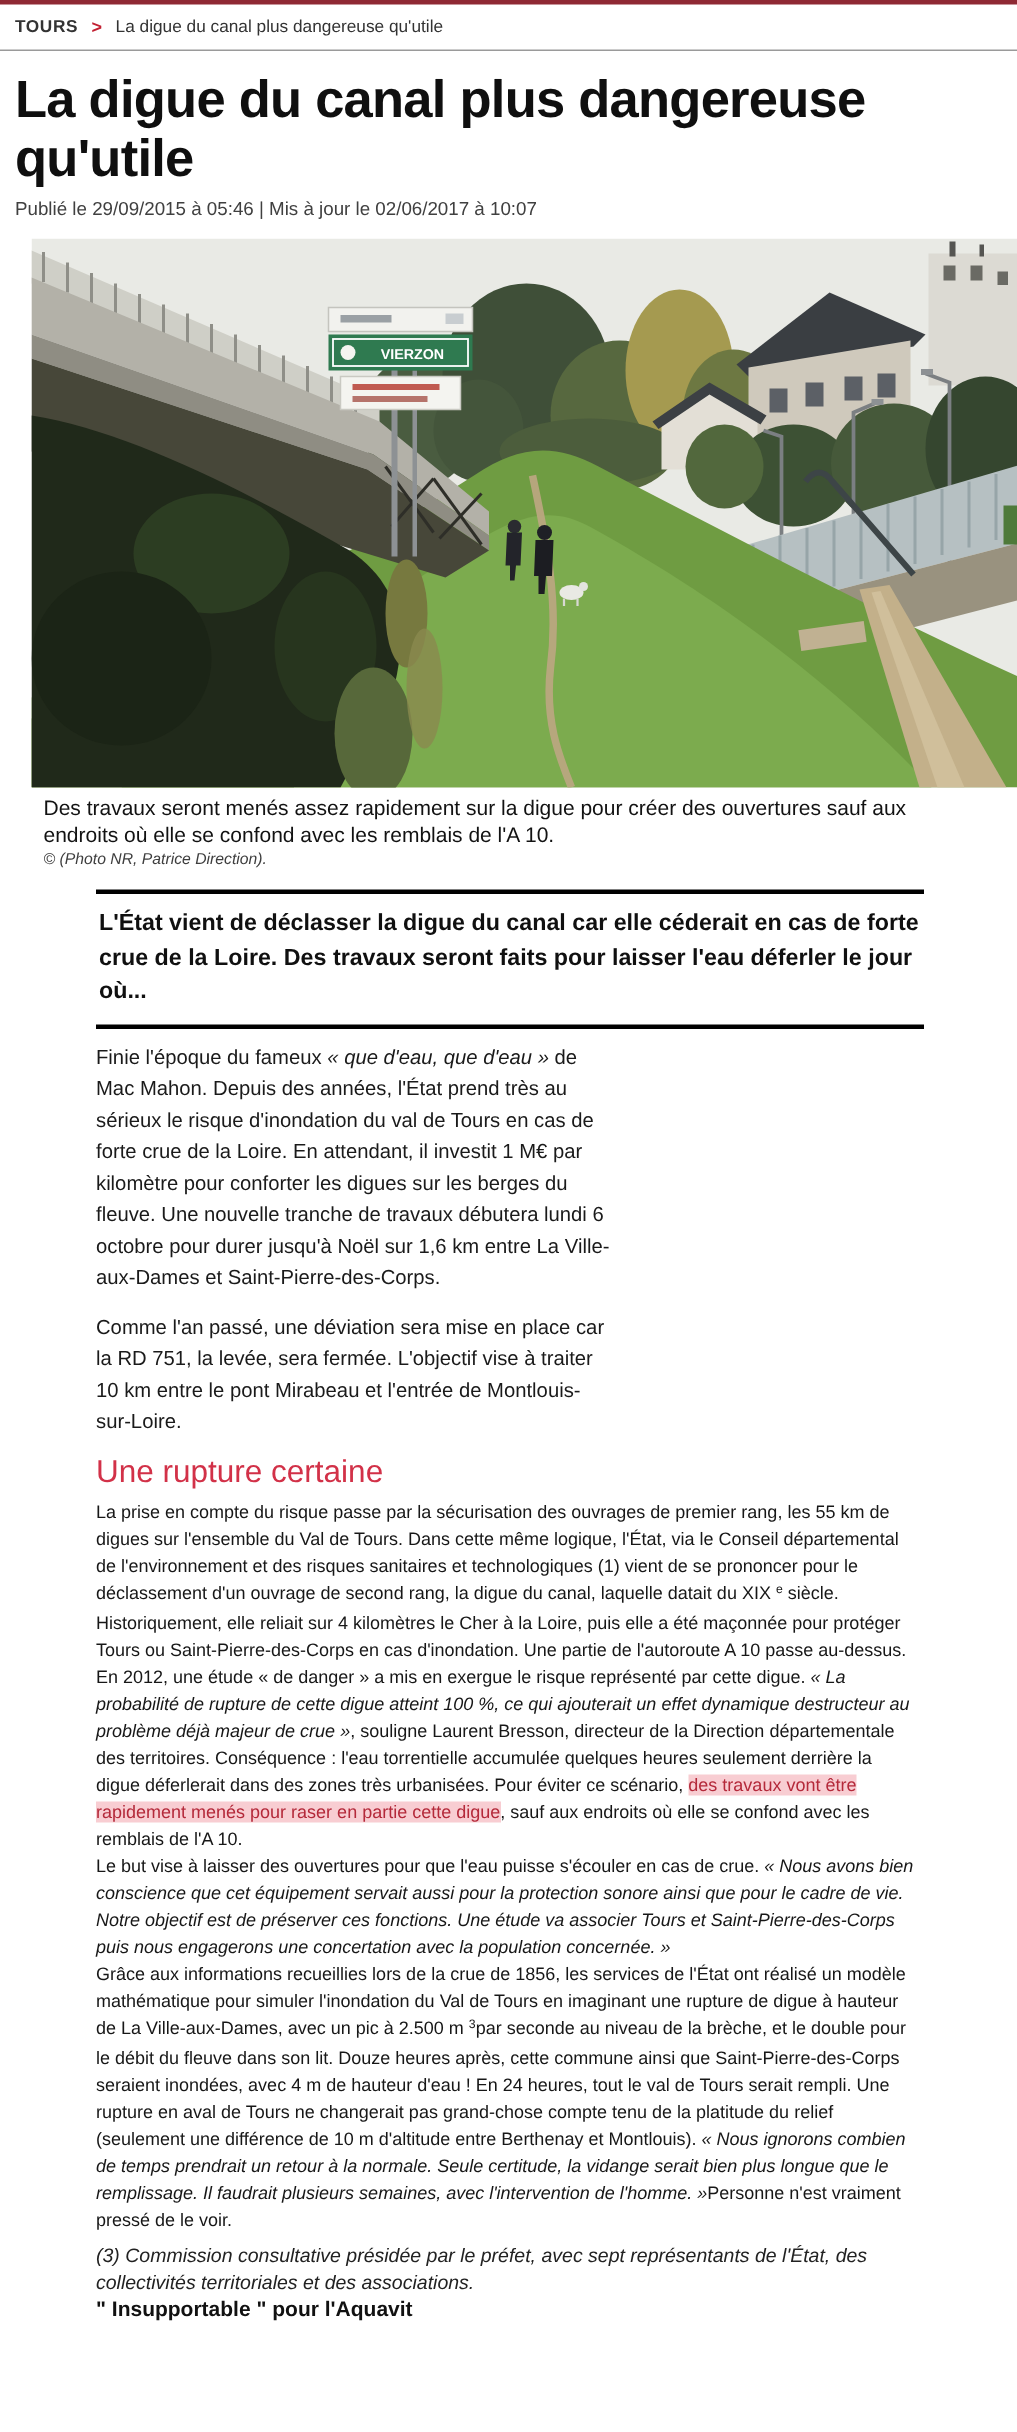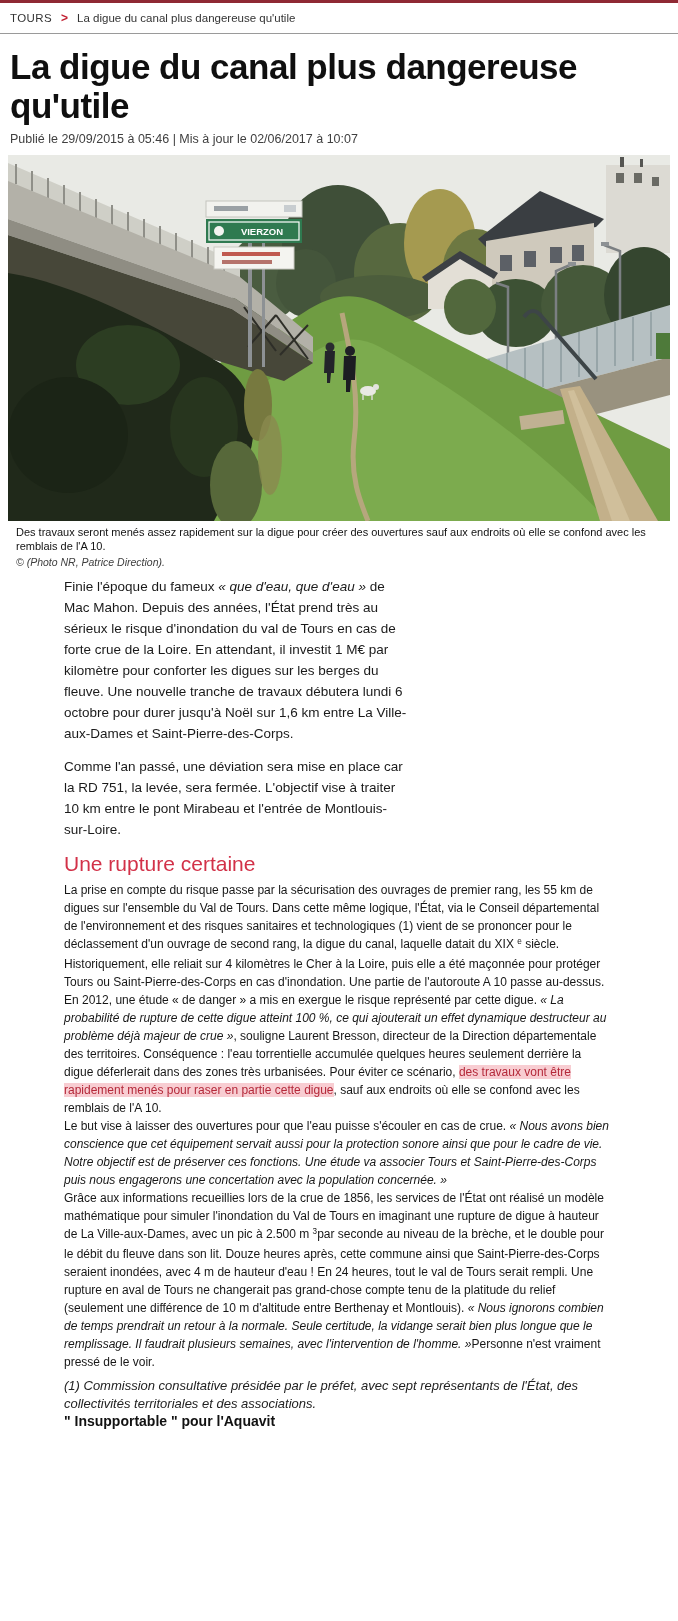--- a/index.html
+++ b/index.html
@@ -1,27 +1,27 @@
 <!DOCTYPE html>
 <html lang="fr"><head>
 <meta charset="utf-8">
 <style>
   html,body{margin:0;padding:0;background:#fff;}
   body{width:678px;font-family:"Liberation Sans",sans-serif;color:#1a1a1a;}
   .page{position:relative;width:678px;height:1621px;overflow:hidden;background:#fff;}
   .topline{height:3px;background:#8f2934;}
   .breadcrumb{display:flex;align-items:center;gap:9px;padding:8px 10px 8px;font-size:11.5px;color:#3a3a3a;border-bottom:1px solid #9a9a9a;}
-  .crumb-section{font-weight:400;letter-spacing:.4px;color:#333;text-decoration:none;}
+  .crumb-section{font-weight:700;letter-spacing:.4px;color:#333;text-decoration:none;}
   .crumb-sep{color:#c22032;font-weight:700;font-size:12px;}
   .crumb-current{color:#333;}
   h1.title{font-size:35px;line-height:1.12;font-weight:700;letter-spacing:-.5px;color:#0f0f0f;margin:13px 0 7px;padding:0 10px;}
   .meta{padding:0 10px;font-size:12.5px;color:#404040;margin:0 0 9px;}
-  figure.photo-fig{margin:0;padding:0 8px;}
+  figure.photo-fig{margin:13px;padding:0 8px;}
   svg.photo{display:block;width:662px;height:366px;}
-  .caption{padding:5px 8px 0;font-size:11px;line-height:1.25;color:#121212;}
+  .caption{padding:5px 8px 0;font-size:14px;line-height:1.25;color:#121212;}
   .credit{padding:2px 8px 0;font-size:10.5px;font-style:italic;color:#3e3e3e;}
   .standfirst{margin:14px 0 0 64px;width:548px;border-top:3px solid #000;border-bottom:3px solid #000;
     padding:9px 2px 10px;font-weight:700;font-size:15.5px;line-height:1.45;color:#101010;}
   .intro{margin:8px 2px 0 64px;width:345px;font-size:13.5px;line-height:21px;}
   .intro p{margin:0 0 12px;}
   .section{margin:0 16px 0 64px;width:548px;}
   h2.sec-heading{color:#d23148;font-size:21px;font-weight:400;margin:6px 0 5px;}
   h2.sec-heading.reaction{margin:10px 0 8px;}
   .section p.body{font-size:12px;line-height:18px;margin:0;color:#171717;}
   .section p.note{font-size:13px;line-height:18px;margin:6px 0 0;font-style:italic;color:#222;}
@@ -191,32 +191,33 @@
         <line x1="355" y1="240" x2="355" y2="245" stroke="#d8d8d3" stroke-width="1.5"></line>
         <line x1="364" y1="240" x2="364" y2="245" stroke="#d8d8d3" stroke-width="1.5"></line>
       </g>
     </svg>
     <figcaption>
       <div class="caption">Des travaux seront menés assez rapidement sur la digue pour créer des ouvertures sauf aux endroits où elle se confond avec les remblais de l'A 10.</div>
       <div class="credit">© (Photo NR, Patrice Direction).</div>
     </figcaption>
   </figure>
 
+  <div class="standfirst">L'État vient de déclasser la digue du canal car elle céderait en cas de forte crue de la Loire. Des travaux seront faits pour laisser l'eau déferler le jour où...</div>
 
   <div class="intro">
     <p><span>Finie l'époque du fameux </span><span class="seg-i">« que d'eau, que d'eau »</span><span> de Mac Mahon. Depuis des années, l'État prend très au sérieux le risque d'inondation du val de Tours en cas de forte crue de la Loire. En attendant, il investit 1 M€ par kilomètre pour conforter les digues sur les berges du fleuve. Une nouvelle tranche de travaux débutera lundi 6 octobre pour durer jusqu'à Noël sur 1,6 km entre La Ville-aux-Dames et Saint-Pierre-des-Corps.</span></p>
     <p><span>Comme l'an passé, une déviation sera mise en place car la RD 751, la levée, sera fermée. L'objectif vise à traiter 10 km entre le pont Mirabeau et l'entrée de Montlouis-sur-Loire.</span></p>
   </div>
 
   <div class="section">
     <h2 class="sec-heading">Une rupture certaine</h2>
     <p class="body"><span>La prise en compte du risque passe par la sécurisation des ouvrages de premier rang, les 55 km de digues sur l'ensemble du Val de Tours. Dans cette même logique, l'État, via le Conseil départemental de l'environnement et des risques sanitaires et technologiques (1) vient de se prononcer pour le déclassement d'un ouvrage de second rang, la digue du canal, laquelle datait du XIX </span><span class="seg-sup">e</span><span> siècle. Historiquement, elle reliait sur 4 kilomètres le Cher à la Loire, puis elle a été maçonnée pour protéger Tours ou Saint-Pierre-des-Corps en cas d'inondation. Une partie de l'autoroute A 10 passe au-dessus. En 2012, une étude « de danger » a mis en exergue le risque représenté par cette digue. </span><span class="seg-i">« La probabilité de rupture de cette digue atteint 100 %, ce qui ajouterait un effet dynamique destructeur au problème déjà majeur de crue »</span><span>, souligne Laurent Bresson, directeur de la Direction départementale des territoires. Conséquence : l'eau torrentielle accumulée quelques heures seulement derrière la digue déferlerait dans des zones très urbanisées. Pour éviter ce scénario, </span><span class="seg-hl">des travaux vont être rapidement menés pour raser en partie cette digue</span><span>, sauf aux endroits où elle se confond avec les remblais de l'A 10.</span></p>
     <p class="body"><span>Le but vise à laisser des ouvertures pour que l'eau puisse s'écouler en cas de crue. </span><span class="seg-i">« Nous avons bien conscience que cet équipement servait aussi pour la protection sonore ainsi que pour le cadre de vie. Notre objectif est de préserver ces fonctions. Une étude va associer Tours et Saint-Pierre-des-Corps puis nous engagerons une concertation avec la population concernée. »</span></p>
     <p class="body"><span>Grâce aux informations recueillies lors de la crue de 1856, les services de l'État ont réalisé un modèle mathématique pour simuler l'inondation du Val de Tours en imaginant une rupture de digue à hauteur de La Ville-aux-Dames, avec un pic à 2.500 m </span><span class="seg-sup">3</span><span>par seconde au niveau de la brèche, et le double pour le débit du fleuve dans son lit. Douze heures après, cette commune ainsi que Saint-Pierre-des-Corps seraient inondées, avec 4 m de hauteur d'eau ! En 24 heures, tout le val de Tours serait rempli. Une rupture en aval de Tours ne changerait pas grand-chose compte tenu de la platitude du relief (seulement une différence de 10 m d'altitude entre Berthenay et Montlouis). </span><span class="seg-i">« Nous ignorons combien de temps prendrait un retour à la normale. Seule certitude, la vidange serait bien plus longue que le remplissage. Il faudrait plusieurs semaines, avec l'intervention de l'homme. »</span><span>Personne n'est vraiment pressé de le voir.</span></p>
-    <p class="note"><span>(1) Commission consultative présidée par le préfet, avec sept représentants de l'État, des collectivités territoriales et des associations.</span></p>
+    <p class="note"><span>(3) Commission consultative présidée par le préfet, avec sept représentants de l'État, des collectivités territoriales et des associations.</span></p>
   </div>
 
   <div class="section">
     <p class="subhead">" Insupportable " pour l'Aquavit</p>
 
   </div>
 
 </div>
 
 </body></html>

